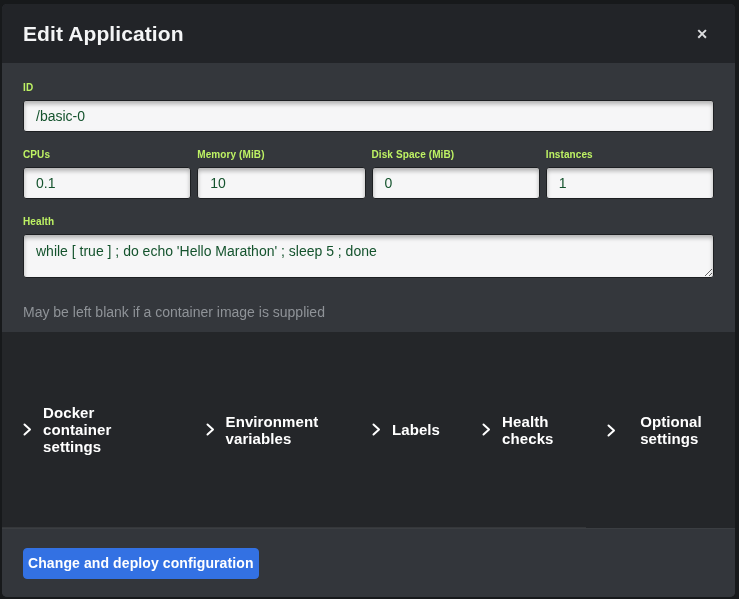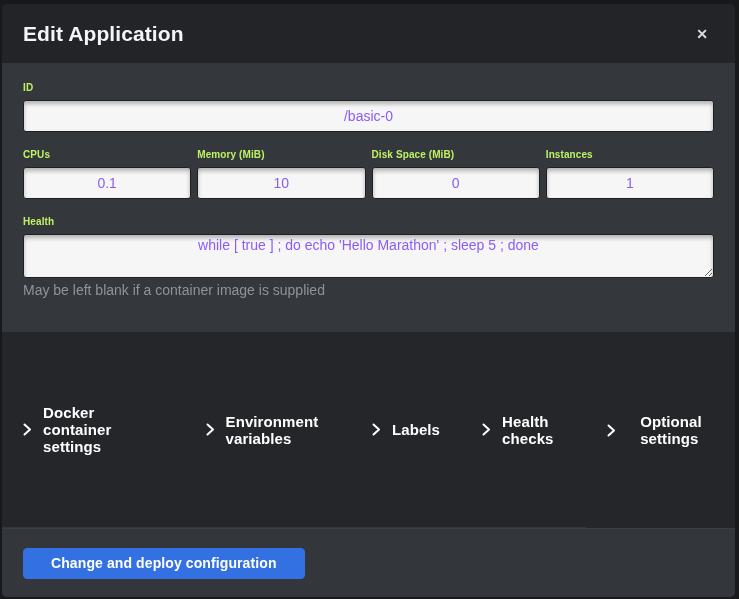--- a/index.html
+++ b/index.html
@@ -58,43 +58,42 @@
     font-weight: 700;
     margin-bottom: 7px;
     letter-spacing: 0.1px;
   }
   .text-input, .text-area {
     width: 100%;
     background: #f6f6f7;
     border: 1px solid #1d1f22;
     border-radius: 3px;
     box-shadow: inset 0 3px 4px rgba(0,0,0,0.28);
-    color: #8b5cf6;
+    color: #14532d;
     font-family: "Liberation Sans", "DejaVu Sans", sans-serif;
     font-size: 14px;
-    padding: 1px 12px;
+    padding: 7px 12px;
     height: 32px;
-    text-align: center;
   }
   .field-row {
     display: grid;
     grid-template-columns: repeat(4, 1fr);
     column-gap: 6px;
     margin-top: 17px;
   }
   .command-group { margin-top: 17px; }
   .text-area {
     height: 44px;
     resize: vertical;
     line-height: 1.35;
   }
   .help-text {
     color: #8f9398;
     font-size: 14px;
-    margin-top: 0;
+    margin-top: 22px;
   }
   
   .sections {
     background: #242629;
     flex: 1 1 auto;
     display: flex;
     flex-direction: row;
   }
   .section-row {
     flex: 1 1 auto;
@@ -125,21 +124,21 @@
     display: flex;
     align-items: center;
     padding: 0 21px;
     gap: 8px;
   }
   .btn {
     font-family: "Liberation Sans", "DejaVu Sans", sans-serif;
     font-size: 14px;
     font-weight: 700;
     border-radius: 4px;
-    padding: 7px 27px;
+    padding: 7px 4px;
     height: 31px;
     line-height: 1;
     cursor: pointer;
     letter-spacing: 0.1px;
   }
   .btn-primary {
     background: #3371e3;
     border: 1px solid #3371e3;
     color: #ffffff;
   }

